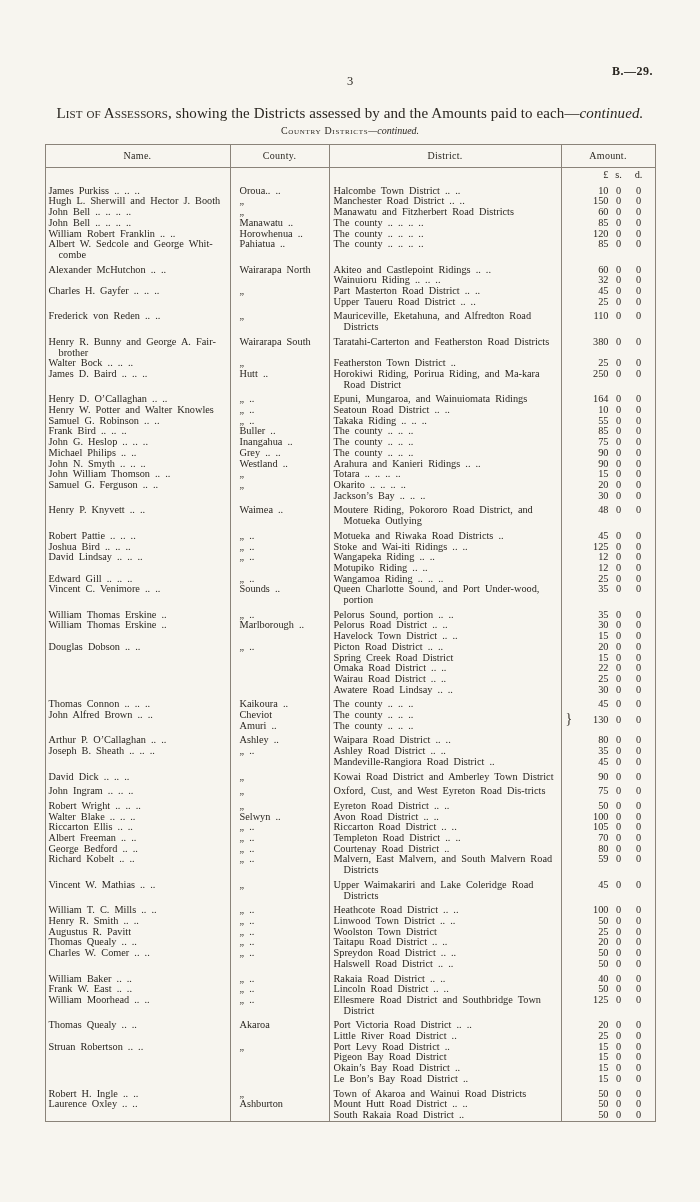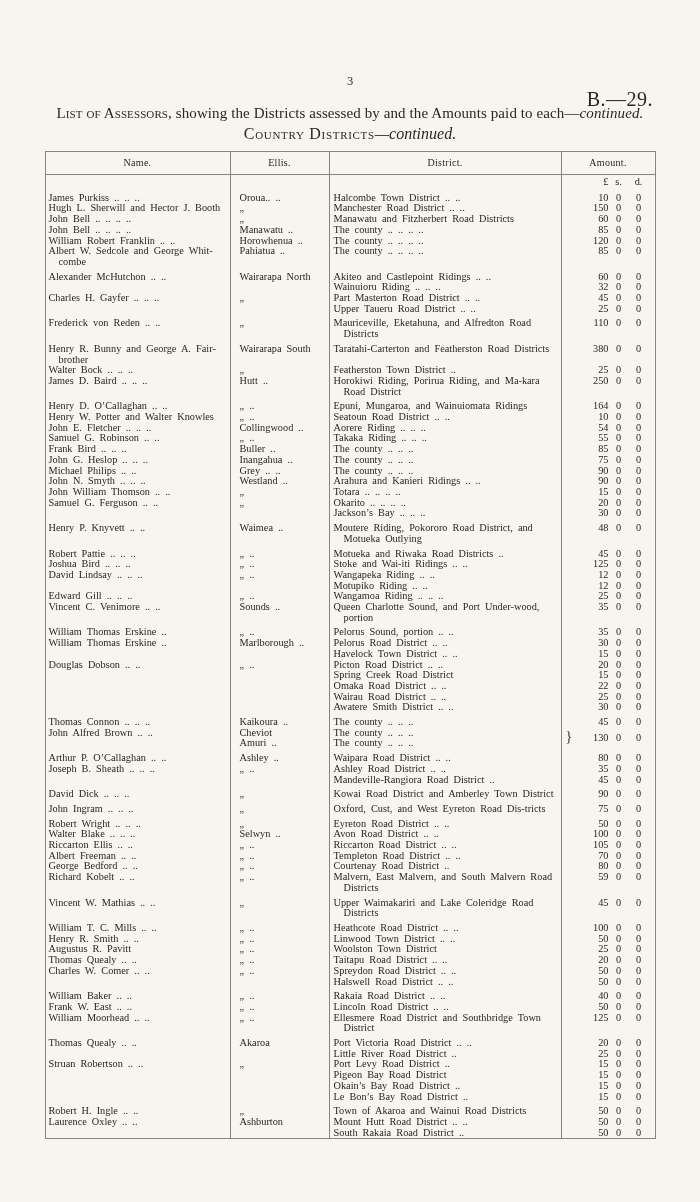--- a/index.html
+++ b/index.html
@@ -4,25 +4,25 @@
 <style>
   * { box-sizing: border-box; }
   html, body { margin: 0; padding: 0; background: #d9d6d0; }
   .page {
     width: 700px; height: 1202px; margin: 0 auto;
     background: #f7f5ef; color: #2a2620;
     font-family: "Liberation Serif", "DejaVu Serif", serif;
     overflow: hidden; position: relative;
   }
   .page-head { padding-top: 74px; text-align: center; font-size: 12.5px; position: relative; }
-  .doc-ref { position: absolute; right: 47px; top: 88px; font-size: 20px; font-weight: 400; letter-spacing: .5px; }
+  .doc-ref { position: absolute; right: 47px; top: 64px; font-size: 12px; font-weight: 700; letter-spacing: .5px; }
   .title-line { text-align: center; margin-top: 16px; font-size: 15px; letter-spacing: .1px; white-space: nowrap; }
   .sc { font-variant: small-caps; }
   .it { font-style: italic; }
-  .subtitle-line { text-align: center; margin-top: 3px; font-size: 16px; }
+  .subtitle-line { text-align: center; margin-top: 3px; font-size: 10px; }
   .subtitle-line .sc { letter-spacing: .7px; }
 
   table.assessors {
     width: 610px; margin: 8px auto 0;
     border-collapse: collapse; table-layout: fixed;
     border: 1px solid #8a8379; font-size: 10.3px;
   }
   .assessors th {
     font-weight: 400; font-size: 10px; text-align: center;
     padding: 5px 2px 6px; border-bottom: 1px solid #8a8379; letter-spacing: .3px;
@@ -58,21 +58,21 @@
   </div>
 
   <div class="title-line"><span class="sc">List of Assessors</span><span>, showing the Districts assessed by and the Amounts paid to each—</span><span class="it">continued.</span></div>
 
   <div class="subtitle-line"><span class="sc">Country Districts</span><span class="it">—continued.</span></div>
 
   <table class="assessors">
     <thead>
       <tr>
         <th class="c-name">Name.</th>
-        <th class="c-county">Ellis.</th>
+        <th class="c-county">County.</th>
         <th class="c-district">District.</th>
         <th class="c-amount">Amount.</th>
       </tr>
     </thead>
     <tbody>
       <tr class="units">
         <td class="c-name"></td>
         <td class="c-county"></td>
         <td class="c-district"></td>
         <td class="c-amount">
@@ -269,32 +269,20 @@
           <td class="c-district">Seatoun Road District .. ..</td>
           <td class="c-amount">
             <span class="amt">
               <span class="a-l">10</span>
               <span class="a-s">0</span>
               <span class="a-d">0</span>
             </span>
           </td>
         </tr>
         <tr>
-          <td class="c-name">John E. Fletcher .. .. ..</td>
-          <td class="c-county">Collingwood ..</td>
-          <td class="c-district">Aorere Riding .. .. ..</td>
-          <td class="c-amount">
-            <span class="amt">
-              <span class="a-l">54</span>
-              <span class="a-s">0</span>
-              <span class="a-d">0</span>
-            </span>
-          </td>
-        </tr>
-        <tr>
           <td class="c-name">Samuel G. Robinson .. ..</td>
           <td class="c-county">„ ..</td>
           <td class="c-district">Takaka Riding .. .. ..</td>
           <td class="c-amount">
             <span class="amt">
               <span class="a-l">55</span>
               <span class="a-s">0</span>
               <span class="a-d">0</span>
             </span>
           </td>
@@ -547,21 +535,21 @@
             <span class="amt">
               <span class="a-l">25</span>
               <span class="a-s">0</span>
               <span class="a-d">0</span>
             </span>
           </td>
         </tr>
         <tr>
           <td class="c-name"></td>
           <td class="c-county"></td>
-          <td class="c-district">Awatere Smith District .. ..</td>
+          <td class="c-district">Awatere Road Lindsay .. ..</td>
           <td class="c-amount">
             <span class="amt">
               <span class="a-l">30</span>
               <span class="a-s">0</span>
               <span class="a-d">0</span>
             </span>
           </td>
         </tr>
         <tr class="gap">
           <td class="c-name">Thomas Connon .. .. ..</td>

